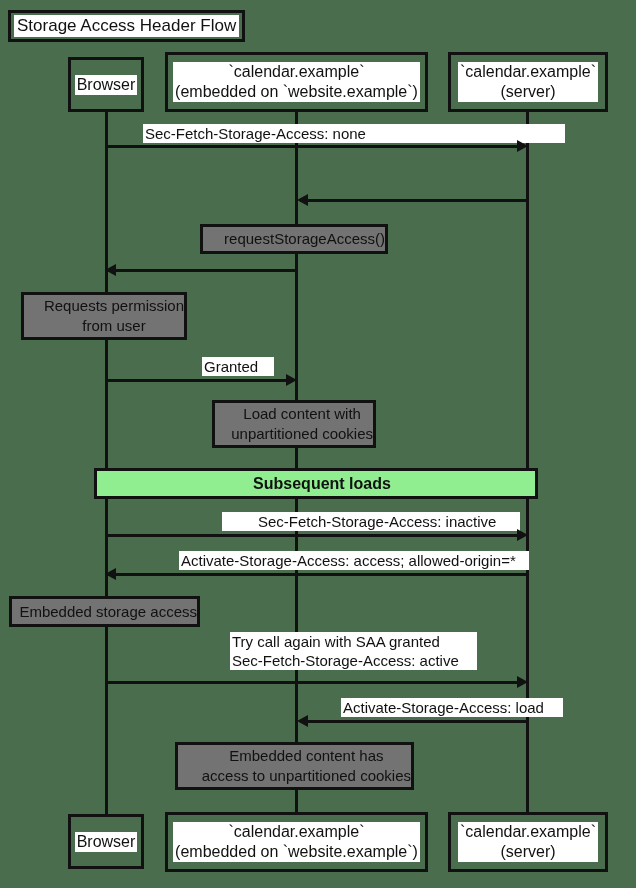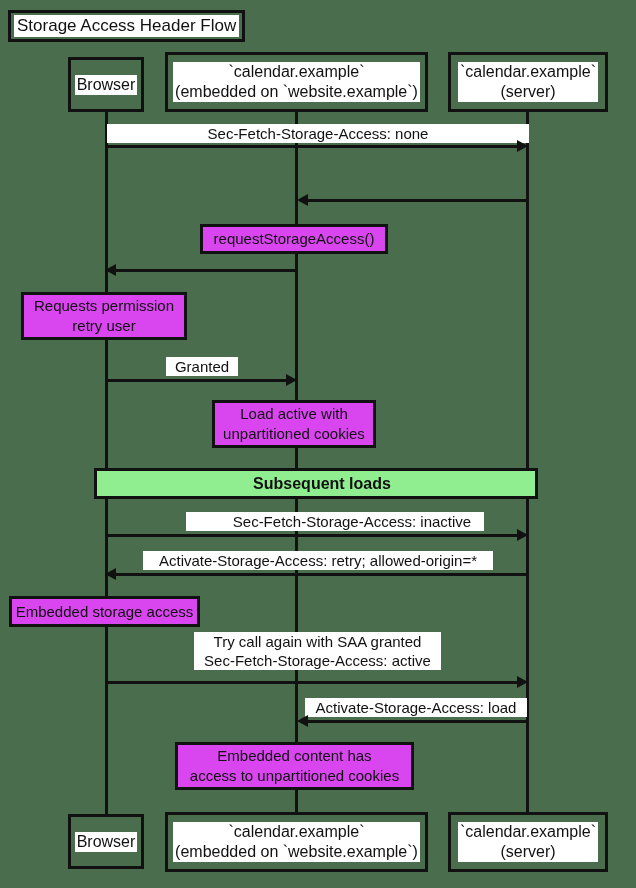--- a/index.html
+++ b/index.html
@@ -85,52 +85,52 @@
     border-right: 11px solid #111;
   }
 
   
   .msg-label {
     position: absolute;
     background: #ffffff;
     color: #111;
     font-size: 15px;
     line-height: 19px;
+    white-space: pre;
+    padding: 0 2px;
+    margin-left: 36px;
+  }
+
+  
+  .note-box {
+    position: absolute;
+    border: 3px solid #111;
+    background: #737373;
+    box-sizing: border-box;
+    display: flex;
+    align-items: center;
+    justify-content: flex-end;
+  }
+  .note-box .note-text {
+    color: #111;
+    font-size: 15px;
+    line-height: 20px;
     text-align: center;
     white-space: pre;
-    padding: 0 2px;
-  }
-
-  
-  .note-box {
-    position: absolute;
-    border: 3px solid #111;
-    background: #d946ef;
+  }
+
+  
+  .divider-band {
+    position: absolute;
+    border: 3px solid #111;
     box-sizing: border-box;
     display: flex;
     align-items: center;
     justify-content: center;
   }
-  .note-box .note-text {
-    color: #111;
-    font-size: 15px;
-    line-height: 20px;
-    text-align: center;
-    white-space: pre;
-  }
-
-  
-  .divider-band {
-    position: absolute;
-    border: 3px solid #111;
-    box-sizing: border-box;
-    display: flex;
-    align-items: center;
-    justify-content: center;
-  }
   .divider-band .divider-text {
     color: #111;
     font-size: 16px;
     font-weight: bold;
     line-height: 20px;
     white-space: pre;
     margin-left: 12px;
   }
 </style>
 </head>
@@ -168,41 +168,41 @@
   <div class="arrow-head left" style="left:297px; top:194px;"></div>
 
   <div class="note-box" style="left:200px; top:224px; width:188px; height:30px;">
     <span class="note-text">requestStorageAccess()</span>
   </div>
   <div class="msg-line" style="left:108px; top:269px; width:189px;"></div>
   <div class="arrow-head left" style="left:105px; top:264px;"></div>
 
   <div class="note-box" style="left:21px; top:292px; width:166px; height:48px;">
     <span class="note-text">Requests permission
-retry user</span>
+from user</span>
   </div>
 
   <div class="msg-label" style="left:166px; top:357px; width:68px;">Granted</div>
   <div class="msg-line" style="left:105px; top:379px; width:184px;"></div>
   <div class="arrow-head right" style="left:286px; top:374px;"></div>
 
   <div class="note-box" style="left:212px; top:400px; width:164px; height:48px;">
-    <span class="note-text">Load active with
+    <span class="note-text">Load content with
 unpartitioned cookies</span>
   </div>
 
   <div class="divider-band" style="left:94px; top:468px; width:444px; height:31px; background:#90ee90;">
     <span class="divider-text">Subsequent loads</span>
   </div>
 
   <div class="msg-label" style="left:186px; top:512px; width:260px;padding-left:36px;">Sec-Fetch-Storage-Access: inactive</div>
   <div class="msg-line" style="left:105px; top:534px; width:417px;"></div>
   <div class="arrow-head right" style="left:517px; top:529px;"></div>
 
-  <div class="msg-label" style="left:143px; top:551px; width:346px;">Activate-Storage-Access: retry; allowed-origin=*</div>
+  <div class="msg-label" style="left:143px; top:551px; width:346px;">Activate-Storage-Access: access; allowed-origin=*</div>
   <div class="msg-line" style="left:108px; top:573px; width:419px;"></div>
   <div class="arrow-head left" style="left:105px; top:568px;"></div>
 
   <div class="note-box" style="left:9px; top:596px; width:191px; height:31px;">
     <span class="note-text">Embedded storage access</span>
   </div>
 
   <div class="msg-label" style="left:194px; top:632px; width:243px;">Try call again with SAA granted
 Sec-Fetch-Storage-Access: active</div>
   <div class="msg-line" style="left:105px; top:681px; width:417px;"></div>

